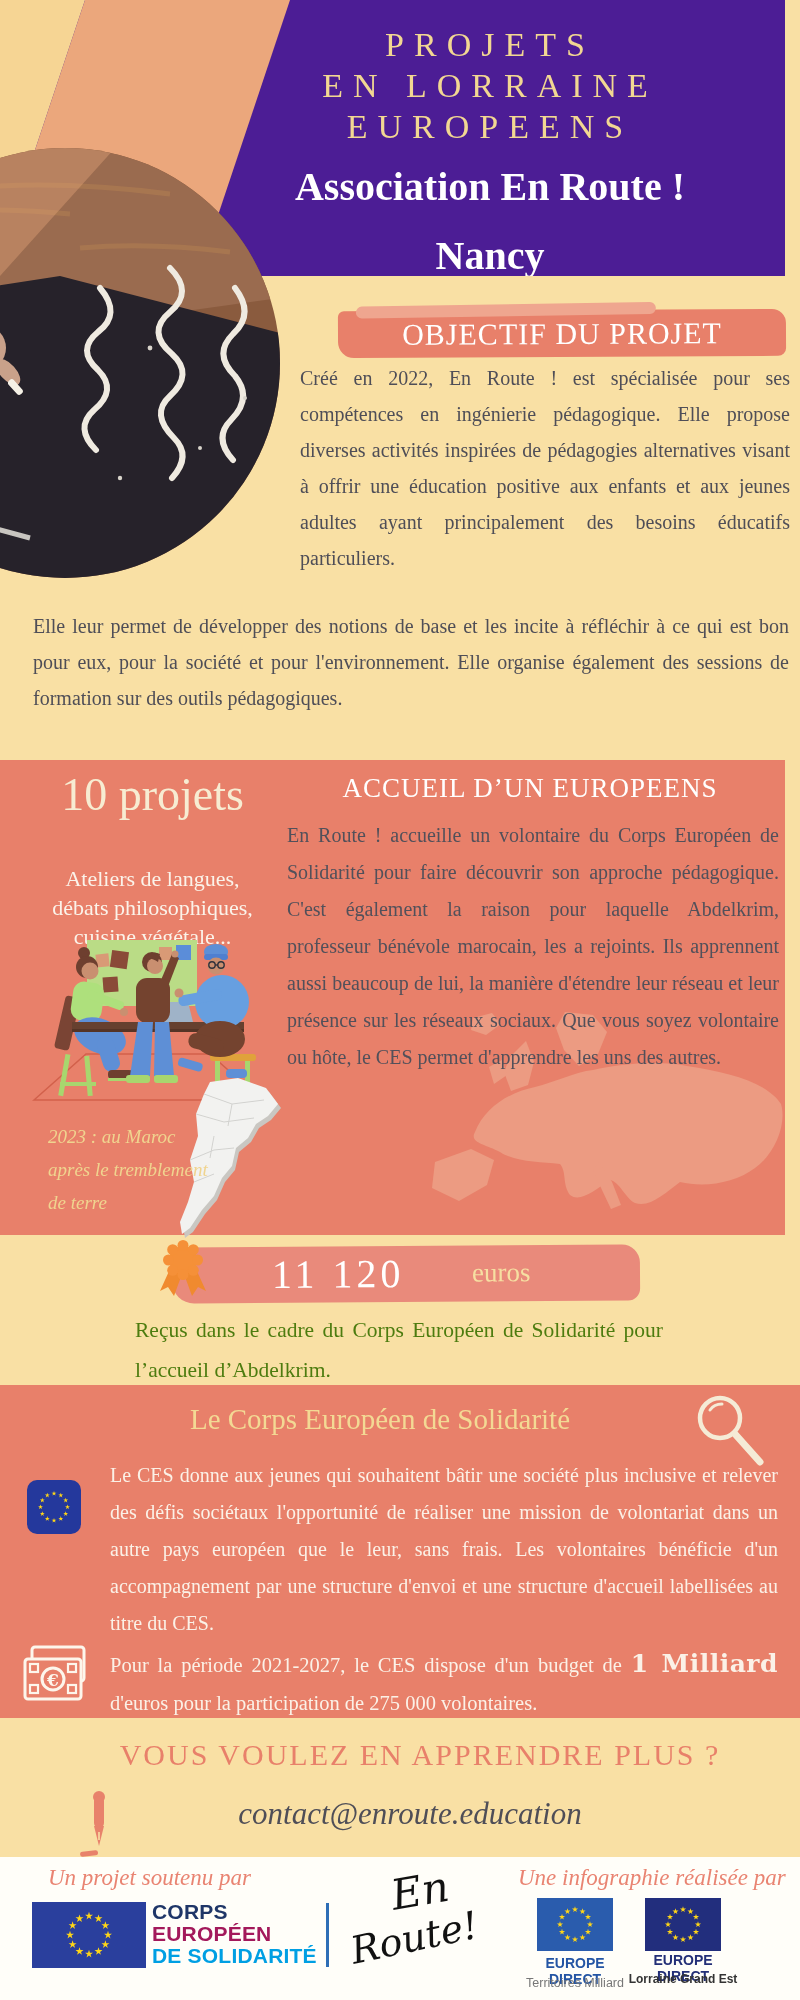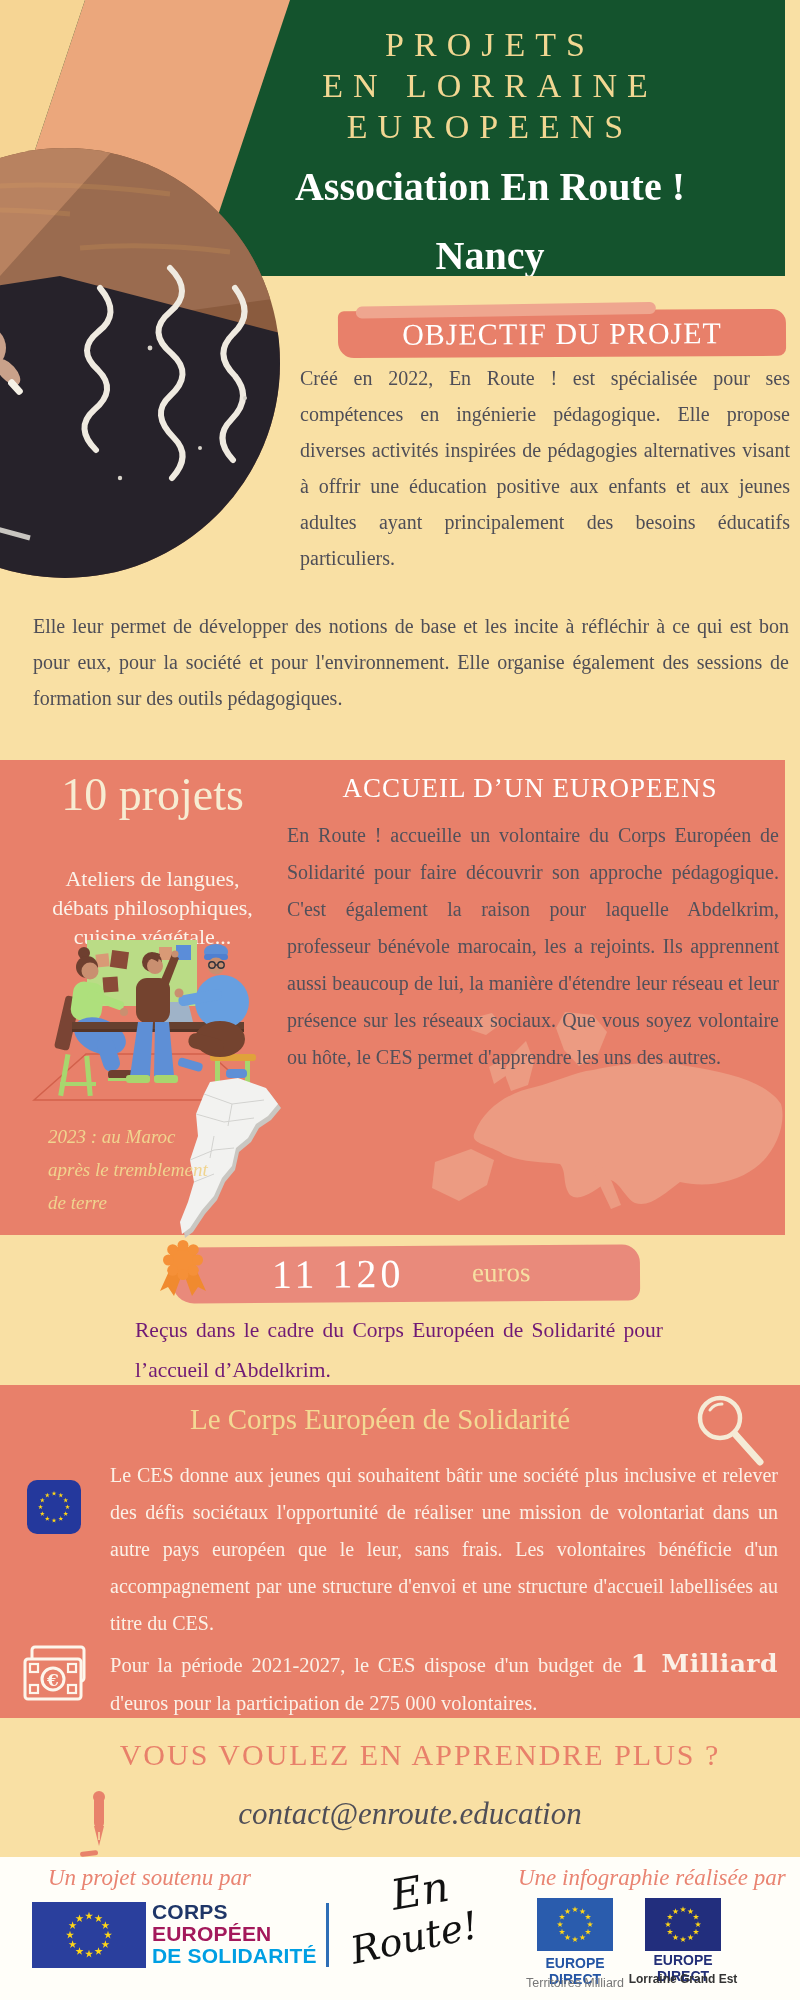--- a/index.html
+++ b/index.html
@@ -1,19 +1,19 @@
 <!DOCTYPE html>
 <html><head>
 <meta charset="utf-8">
 <style>
   html,body{margin:0;padding:0;background:#d8d8d8;}
   .page{position:relative;width:800px;height:2000px;background:#F9E0A4;overflow:hidden;
         font-family:"Liberation Serif",serif;color:#4F4E57;}
   
-  .hdr{position:absolute;left:0;top:0;width:785px;height:276px;background:#14532d;overflow:hidden;text-decoration:underline;}
+  .hdr{position:absolute;left:0;top:0;width:785px;height:276px;background:#4c1d95;overflow:hidden;text-decoration:underline;}
   .kicker{position:absolute;left:190px;top:24px;width:600px;text-align:center;color:#F2D792;
           font-size:34px;line-height:41px;letter-spacing:10px;font-weight:400;}
   .assoc{position:absolute;left:190px;top:163px;width:600px;text-align:center;color:#fff;
          font-size:40px;font-weight:700;}
   .city{position:absolute;left:190px;top:232px;width:600px;text-align:center;color:#fff;
         font-size:40px;font-weight:700;}
   .photo{position:absolute;left:-150px;top:148px;width:430px;height:430px;border-radius:50%;
          overflow:hidden;z-index:5;}
   
   .obj-banner{position:absolute;left:338px;top:310px;width:448px;height:47px;background:#E8806A;
@@ -38,21 +38,21 @@
   .europe{position:absolute;left:415px;top:252px;z-index:1;}
   .illus{position:absolute;left:32px;top:178px;z-index:1;}
   .morocco{position:absolute;left:180px;top:318px;z-index:2;}
   
   .medal{position:absolute;left:157px;top:1238px;z-index:3;}
   .amount-banner{position:absolute;left:172px;top:1246px;width:468px;height:56px;background:#E98A7B;
                  border-radius:10px 18px 12px 22px;transform:rotate(-.4deg);z-index:2;}
   .amount-banner .amt{position:absolute;left:100px;top:4px;color:#fff;font-size:40px;letter-spacing:4px;}
   .amount-banner .unit{position:absolute;left:300px;top:12px;color:#F6DFA2;font-size:27px;}
   .montant-body{position:absolute;left:135px;top:1310px;width:528px;margin:0;text-align:justify;
-                font-size:21.5px;line-height:40px;color:#701a75;}
+                font-size:21.5px;line-height:40px;color:#4d7c0f;}
   
   .ces{position:absolute;left:0;top:1385px;width:800px;height:333px;background:#E8806A;}
   .ces-head{position:absolute;left:20px;top:18px;width:720px;text-align:center;color:#F3D994;font-size:29px;}
   .magnifier{position:absolute;left:690px;top:5px;}
   .euchip{position:absolute;left:27px;top:95px;}
   .banknote{position:absolute;left:22px;top:258px;}
   .ces-p1{position:absolute;left:110px;top:72px;width:668px;margin:0;text-align:justify;
           font-size:20px;line-height:37px;color:#FBF1E7;}
   .ces-p2{position:absolute;left:110px;top:260px;width:668px;margin:0;text-align:justify;
           font-size:20.5px;line-height:38px;color:#FBF1E7;}

